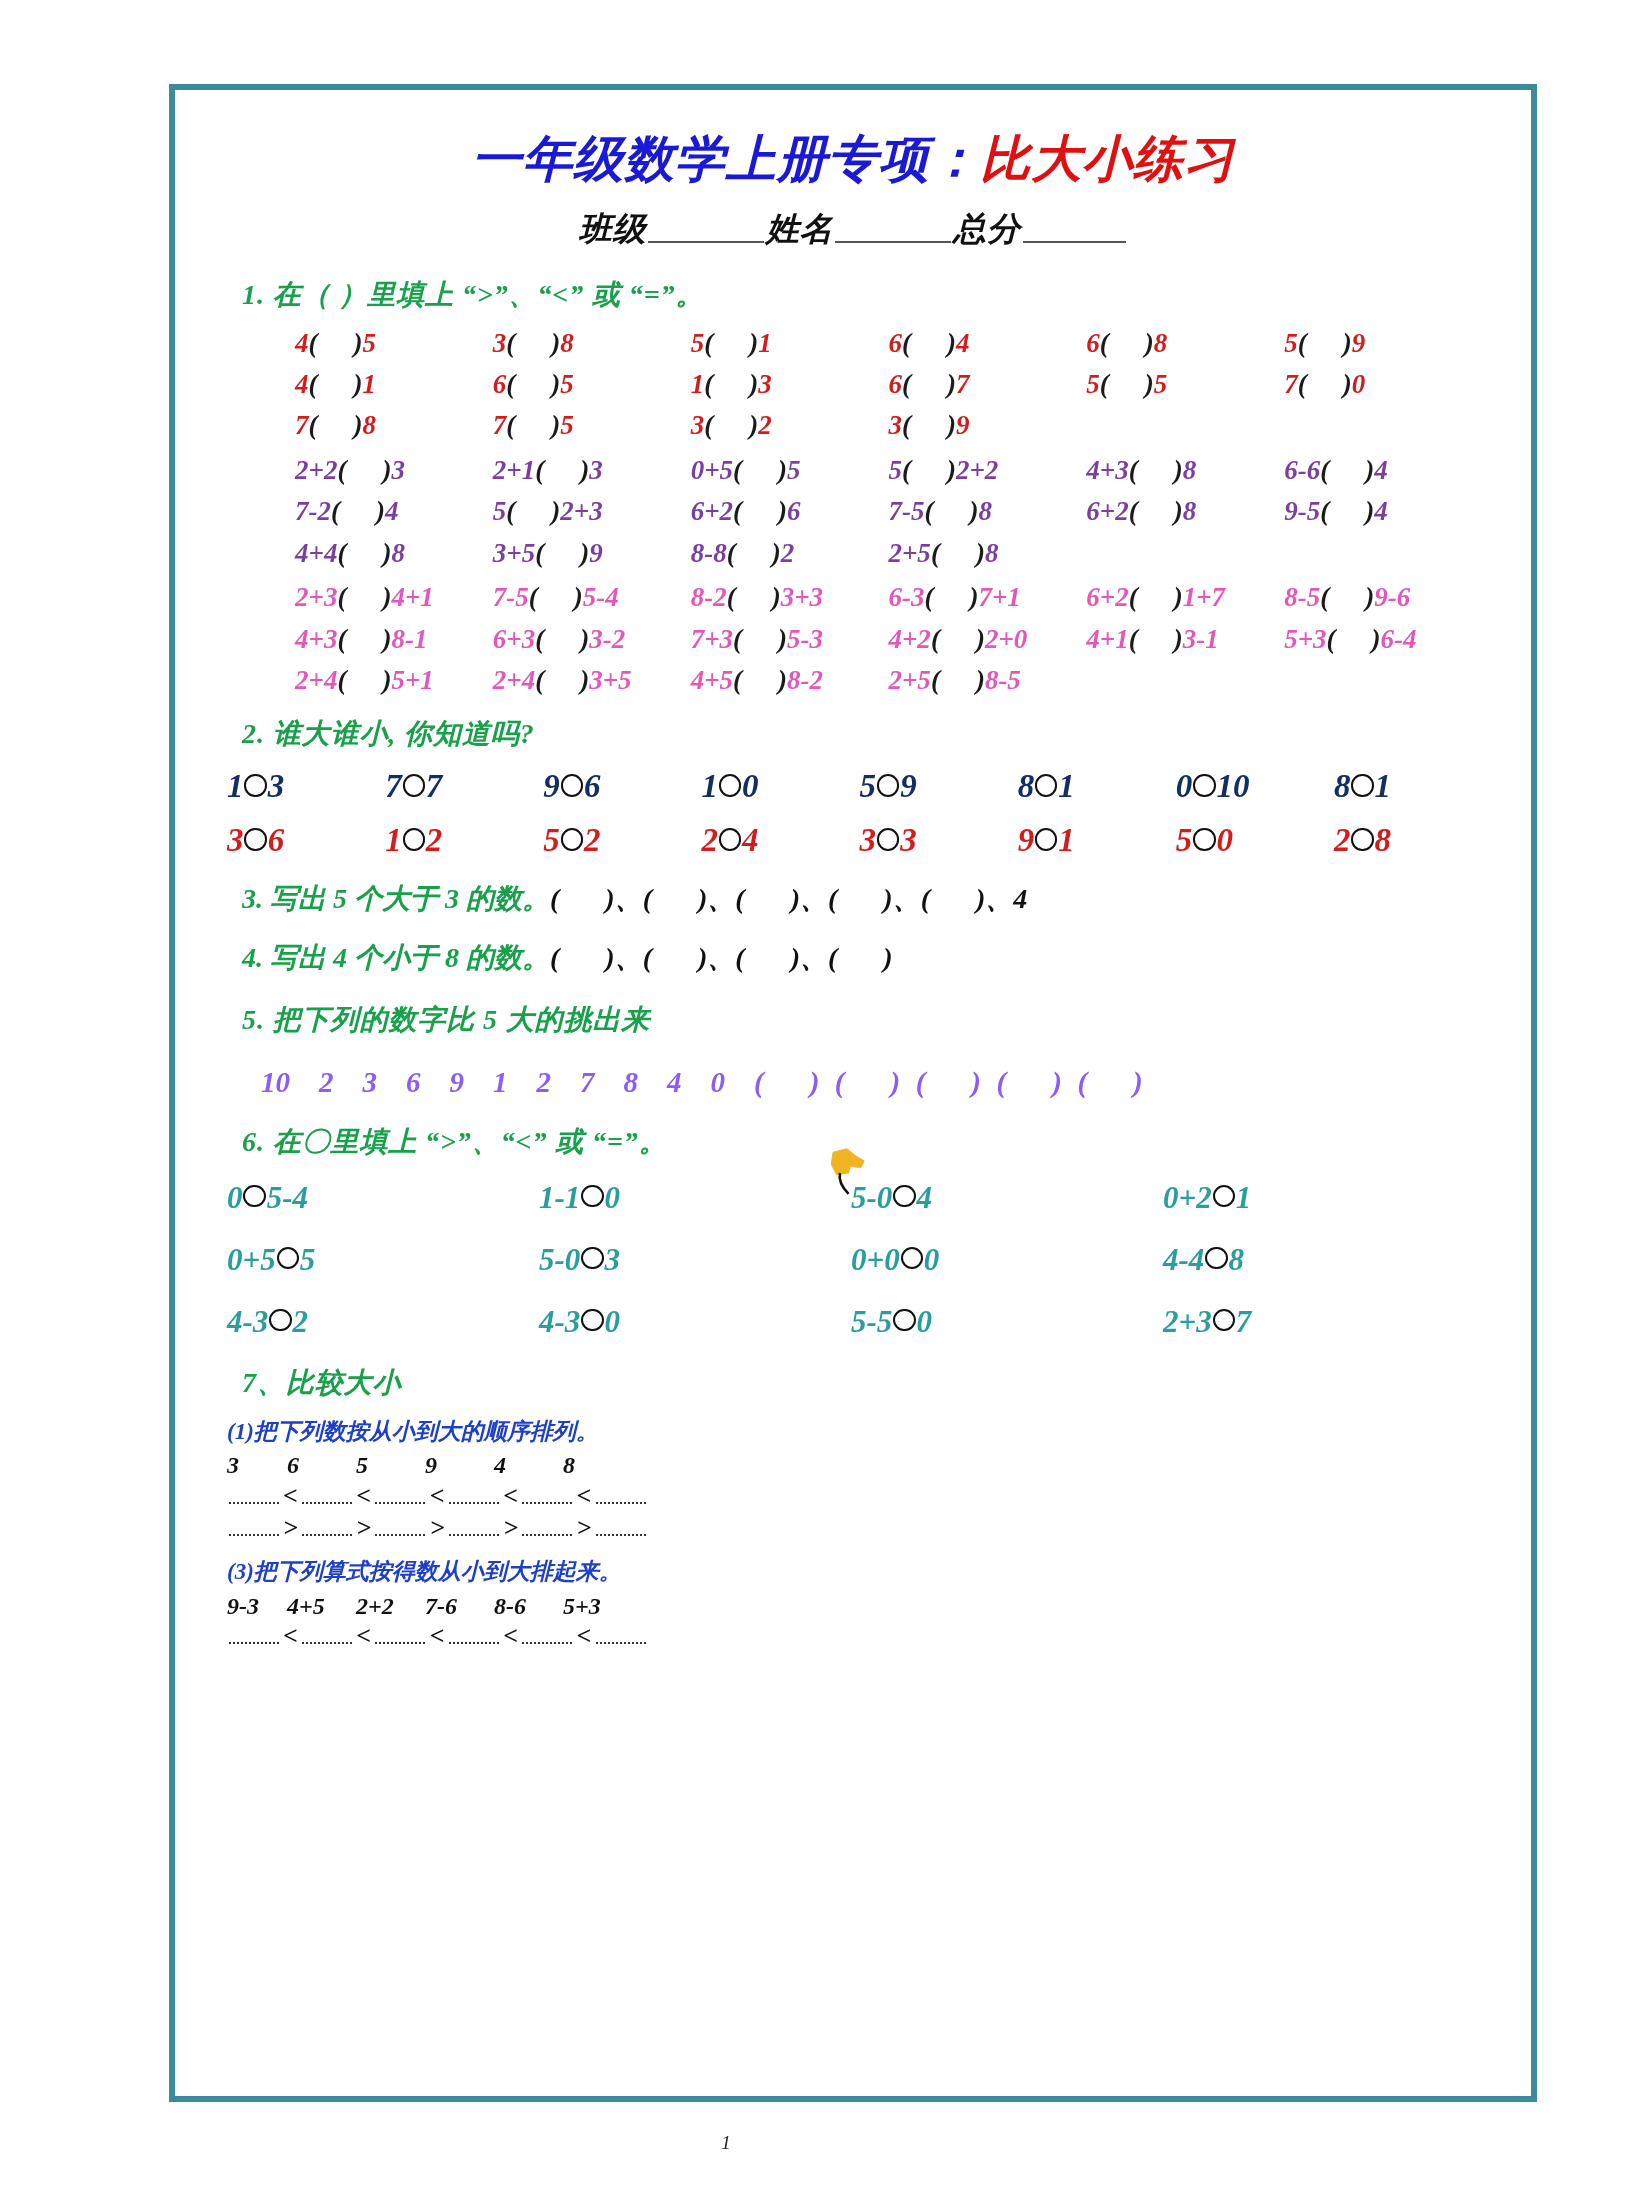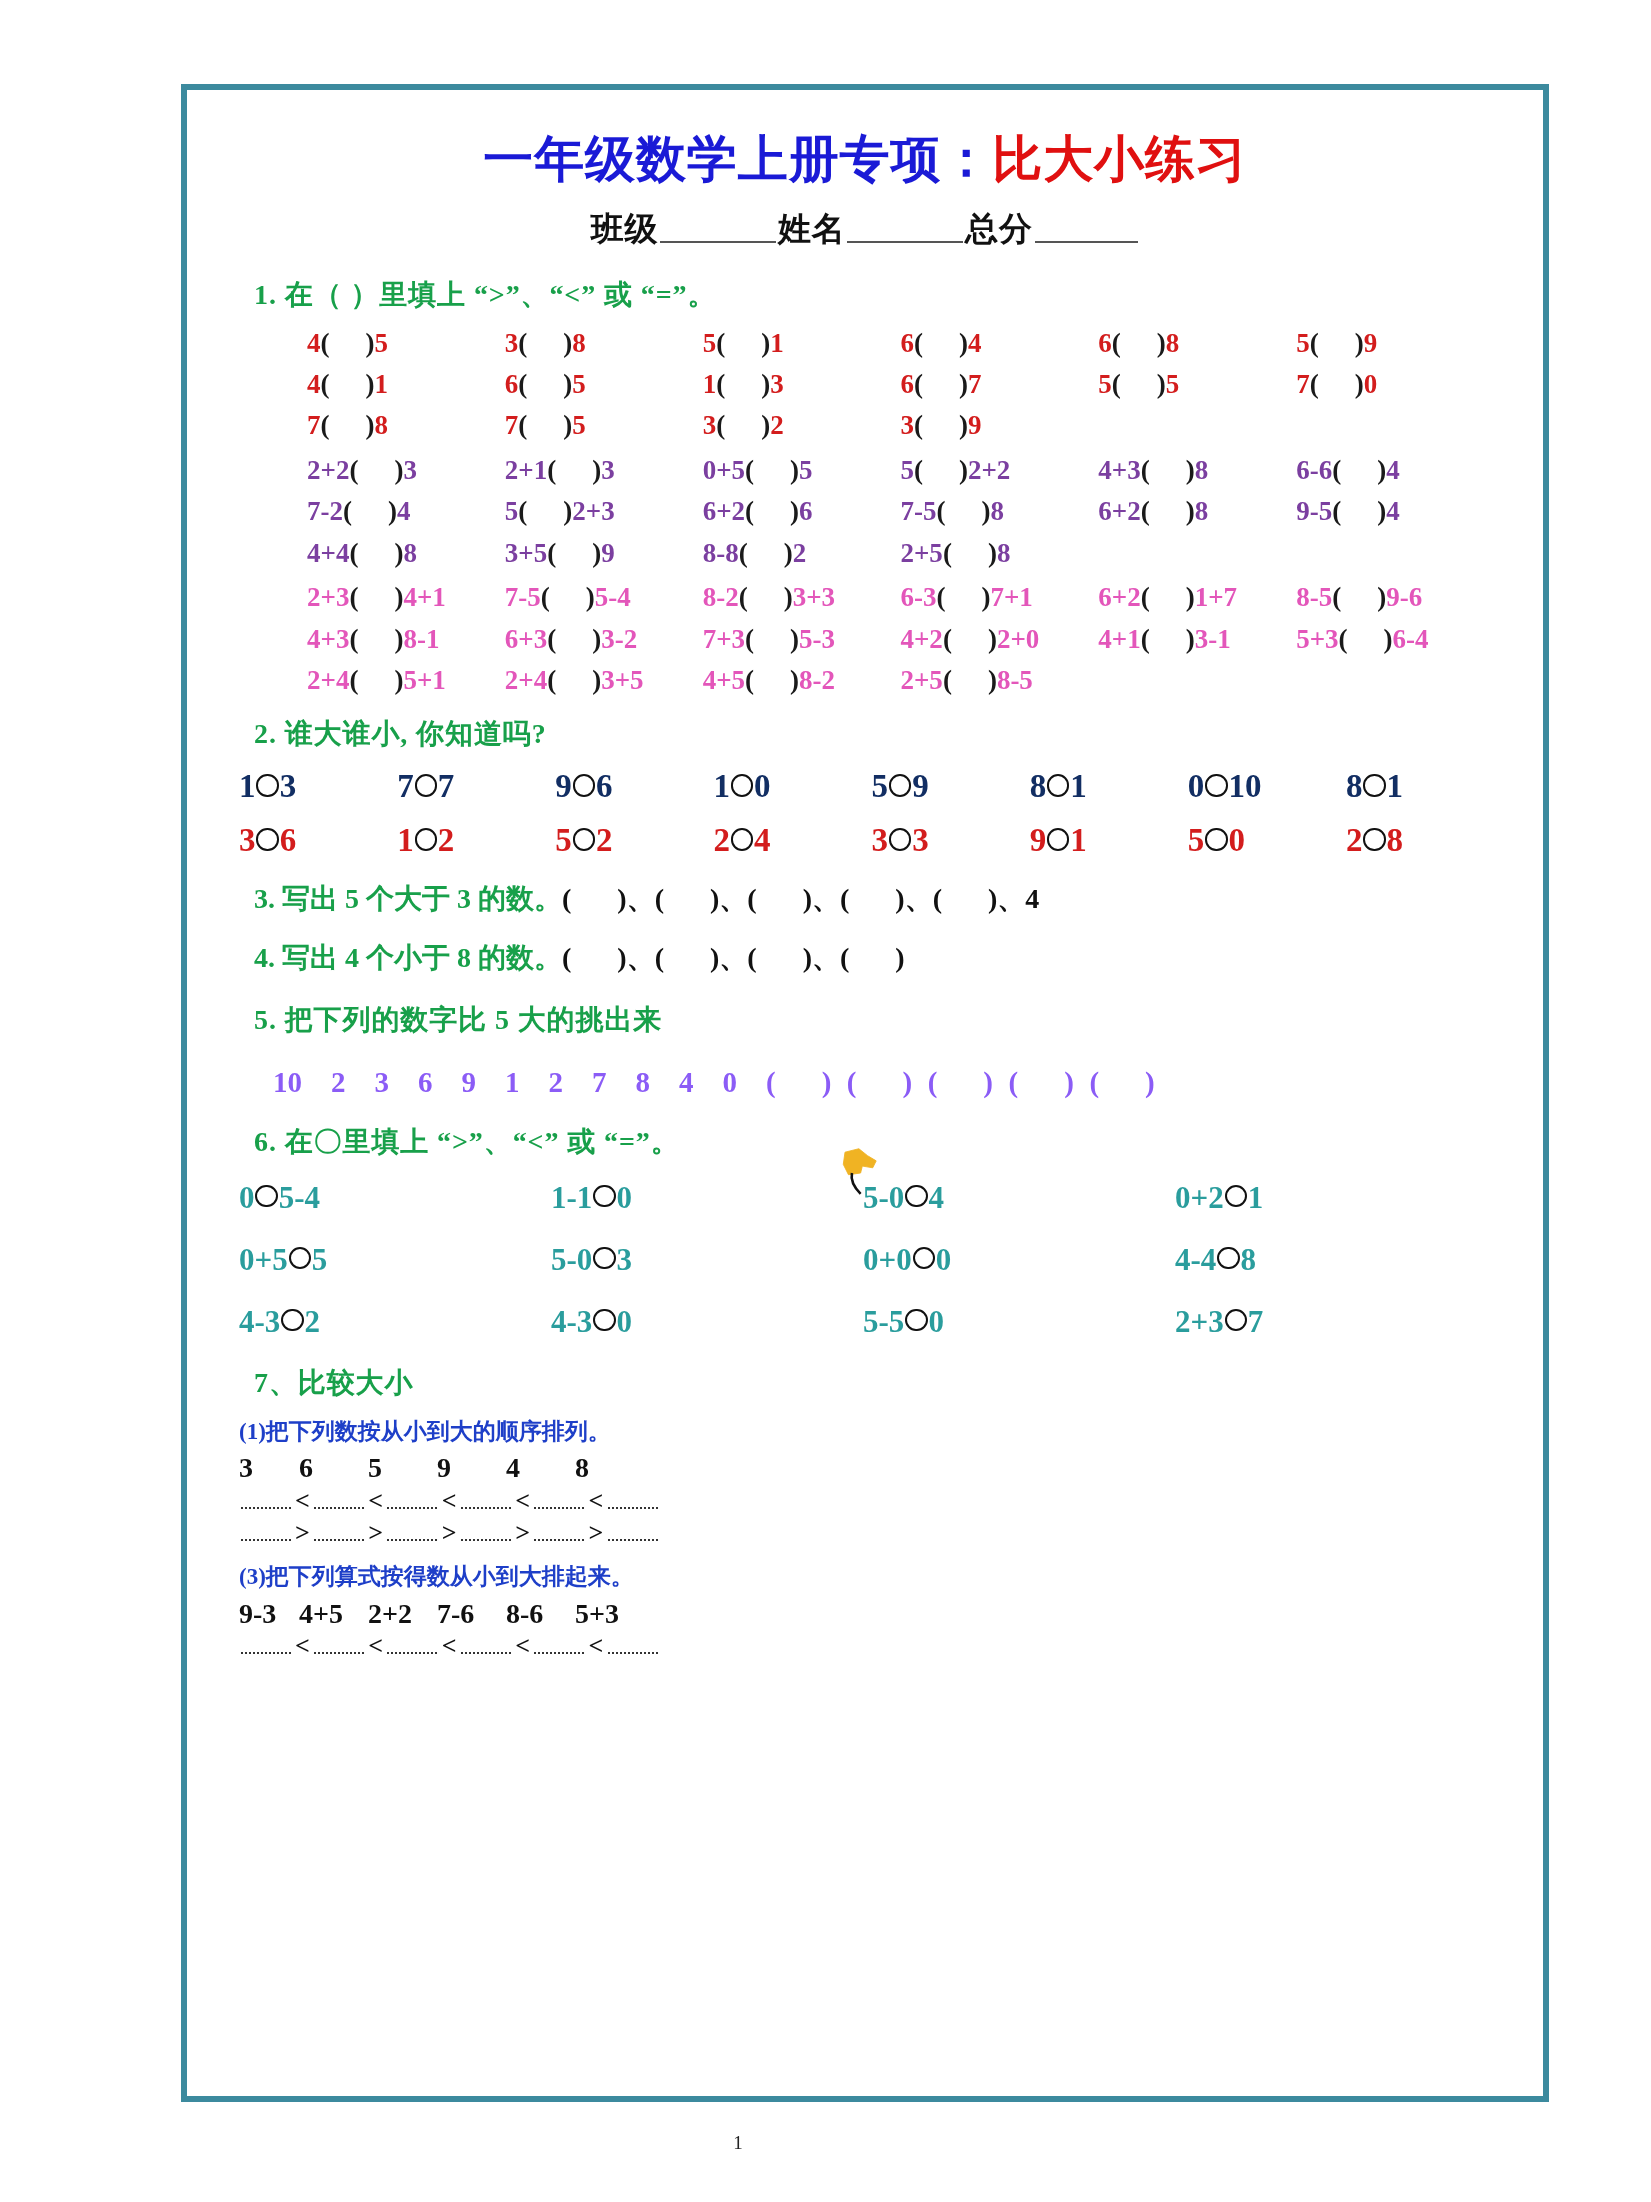--- a/index.html
+++ b/index.html
@@ -10,24 +10,25 @@
   body {
     width: 1652px;
     height: 2203px;
     font-family: "Liberation Serif", "DejaVu Serif", serif;
     position: relative;
     overflow: hidden;
   }
 
   .page {
     position: absolute;
-    left: 16px; top: 0;
+    left: 4px; top: 0;
     width: 1444px;
     height: 2203px;
     background: #fff;
+    font-style: italic;
   }
 
   
   .frame {
     position: absolute;
     left: 165px;
     top: 84px;
     width: 1368px;
     height: 2018px;
     border: 6px solid #3c8a9e;
@@ -177,21 +178,21 @@
     margin-left: 52px;
     margin-top: 13.8px;
     font-size: 23px;
     font-weight: bold;
     color: #1e3fc8;
     white-space: nowrap;
   }
   .seq-nums {
     margin-left: 52px;
     margin-top: 5.2px;
-    font-size: 28px;
+    font-size: 24px;
     font-weight: bold;
     color: #111;
     white-space: nowrap;
   }
   .seq-nums span { display: inline-block; }
   .seq-blanks {
     margin-left: 52px;
     margin-top: 1.7px;
     font-size: 24px;
     font-weight: bold;

